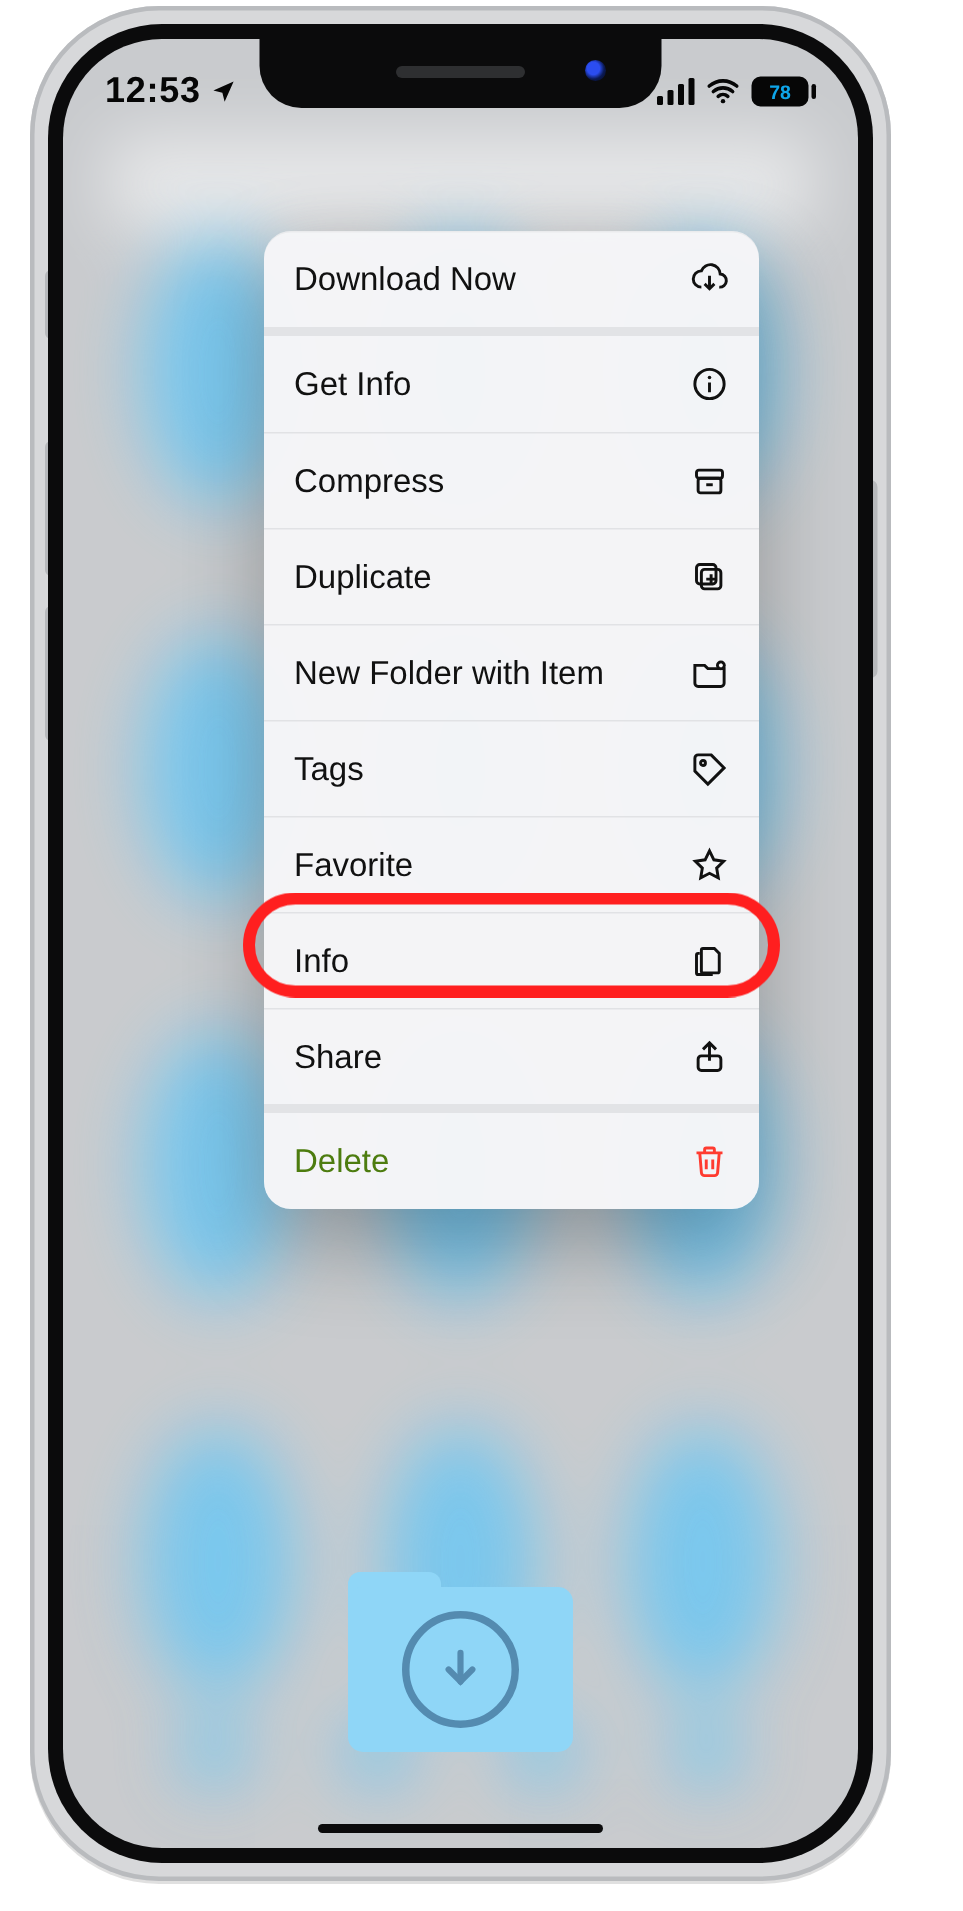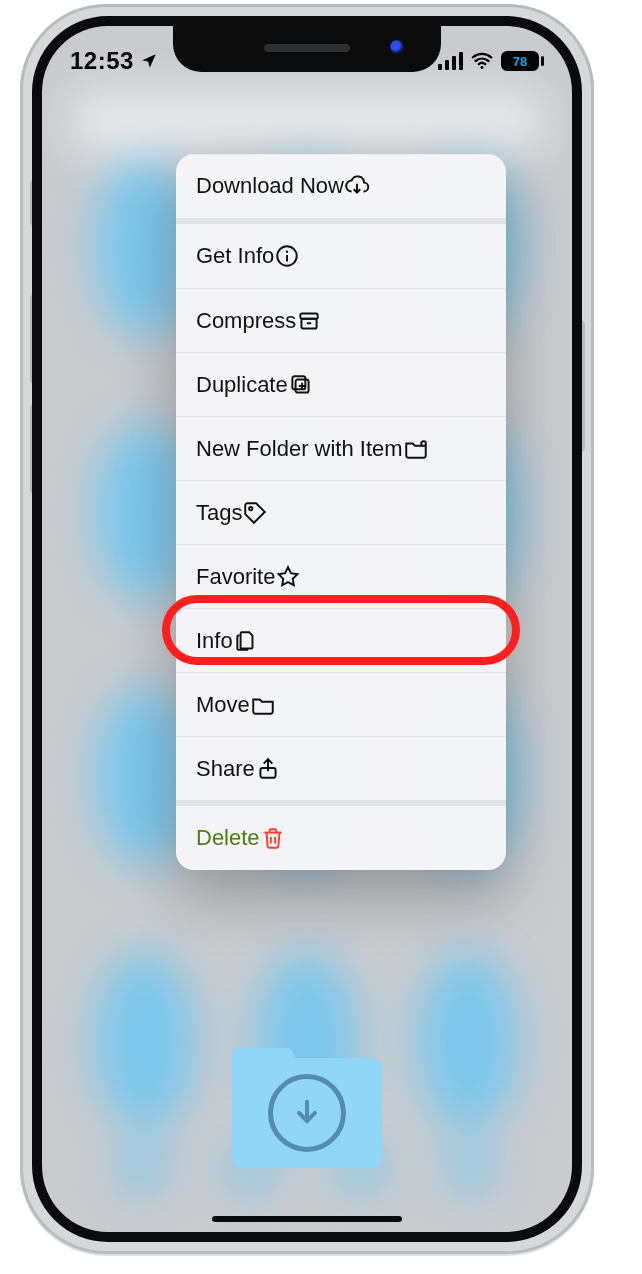--- a/index.html
+++ b/index.html
@@ -64,21 +64,21 @@
     .folder-circle { position:absolute; top: 30px; left: 36px; width: 78px; height: 78px; border: 5px solid #548bb0; border-radius: 50%; display:flex; align-items:center; justify-content:center; }
 
     
     .menu {
       position: absolute; left: 134px; top: 128px; width: 330px; background: rgba(245,245,247,.98);
       border-radius: 18px; box-shadow: 0 24px 60px rgba(0,0,0,.28), 0 1px 0 rgba(0,0,0,.04) inset; overflow: hidden;
       backdrop-filter: blur(6px);
     }
     .menu-section { border-bottom: 6px solid #e2e3e6; }
     .menu-section:last-child { border-bottom: none; }
-    .mi { display:flex; align-items:center; justify-content:flex-start; height: 64px; padding: 15px 20px; border-top: 1px solid #e1e2e5; font-size: 22px; color:#111; }
+    .mi { display:flex; align-items:center; justify-content:space-between; height: 64px; padding: 15px 20px; border-top: 1px solid #e1e2e5; font-size: 22px; color:#111; }
     .mi:first-child { border-top: none; }
     .mi .lbl { }
     .mi .ico { width: 26px; height: 26px; display:flex; align-items:center; justify-content:center; }
     .mi.destructive { color: #4d7c0f; }
     .mi.destructive .ico { color:#ff3b30; }
 
     
     .hl { position:absolute; left: 120px; top: 569px; width: 358px; height: 70px; border: 8px solid #ff1f1f; border-radius: 44px; pointer-events:none; }
 
     
@@ -233,28 +233,20 @@
             <div class="mi">
               <span class="lbl">Info</span>
               <span class="ico">
                 <svg viewBox="0 0 24 24" fill="none" stroke="#111" stroke-width="1.8">
                     <path d="M8 4h7l3 3v11a1 1 0 0 1-1 1H8a1 1 0 0 1-1-1V5a1 1 0 0 1 1-1z"></path>
                     <path d="M6 7H5a1 1 0 0 0-1 1v11a1 1 0 0 0 1 1h9"></path>
                   </svg>
               </span>
             </div>
             <div class="mi">
-              <span class="lbl">Move</span>
-              <span class="ico">
-                <svg viewBox="0 0 24 24" fill="none" stroke="#111" stroke-width="1.8">
-                    <path d="M3 7h6l2 2h10v9a2 2 0 0 1-2 2H5a2 2 0 0 1-2-2V7z"></path>
-                  </svg>
-              </span>
-            </div>
-            <div class="mi">
               <span class="lbl">Share</span>
               <span class="ico">
                 <svg viewBox="0 0 24 24" fill="none" stroke="#111" stroke-width="1.8">
                     <path d="M12 3v11"></path>
                     <path d="M8 7l4-4 4 4"></path>
                     <rect x="5" y="11" width="14" height="9" rx="2"></rect>
                   </svg>
               </span>
             </div>
           </div>

